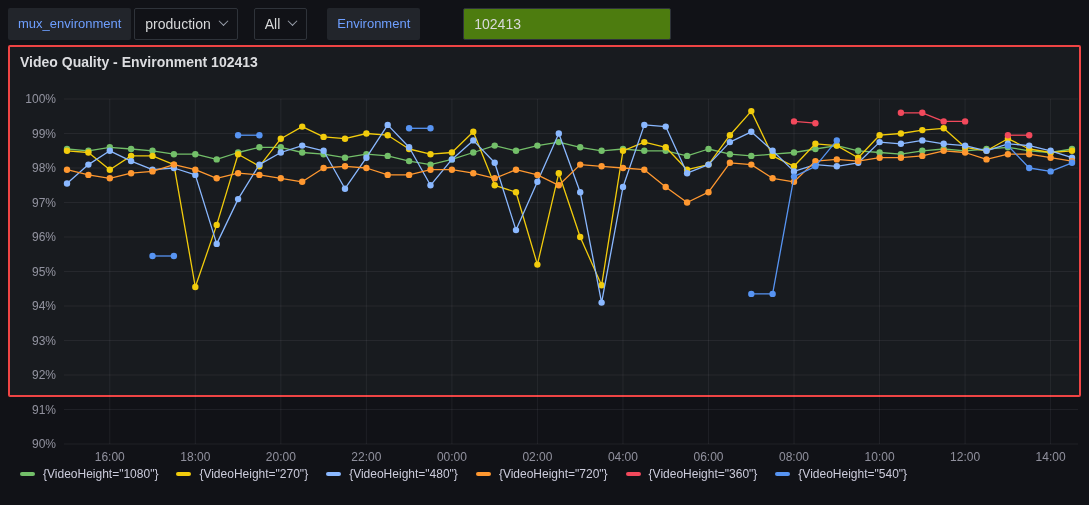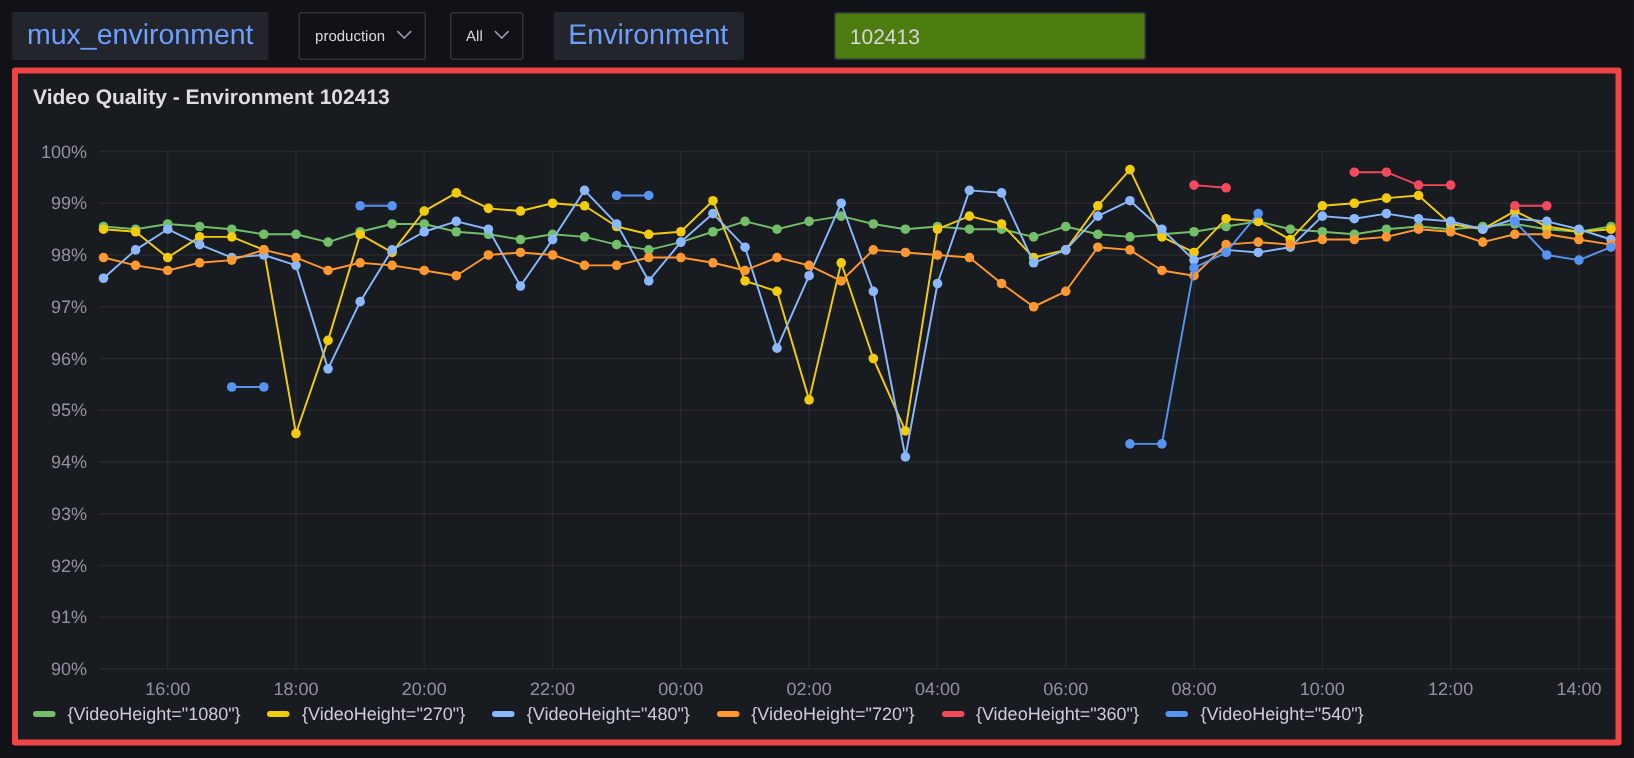--- a/index.html
+++ b/index.html
@@ -3,35 +3,35 @@
 <meta charset="utf-8">
 <style>
   * { margin:0; padding:0; box-sizing:border-box; }
   html,body { width:1089px; height:505px; background:#111217; overflow:hidden;
               font-family:"Liberation Sans","DejaVu Sans",sans-serif; }
 
   
   .toolbar { display:flex; align-items:center; padding:8px 0 5px 8px; height:45px; }
   .var-group { display:flex; align-items:center; margin-right:16px; }
   .var-label { height:32px; line-height:32px; padding:0 10px; background:#22252b;
-               color:#6e9fff; font-size:19px; font-weight:500; border-radius:2px;
-               margin-right:20px; white-space:nowrap; }
+               color:#6e9fff; font-size:13px; font-weight:500; border-radius:2px;
+               margin-right:3px; white-space:nowrap; }
   .var-control { height:32px; display:flex; align-items:center; background:#111217;
                  border:1px solid #2f333a; border-radius:2px; padding:0 10px;
-                 color:#d8d9da; font-size:10px; cursor:pointer; }
+                 color:#d8d9da; font-size:14px; cursor:pointer; }
   .chevron { display:inline-block; width:7px; height:7px; border-right:1.6px solid #9aa0ac;
              border-bottom:1.6px solid #9aa0ac; transform:rotate(45deg) translate(-1px,-1px);
              margin-left:9px; margin-top:-3px; }
   .var-input { width:208px; height:32px; background:#4d7c0f; border:1px solid #2f333a;
                border-radius:2px; color:#d8d9da; font-size:14px; padding:0 10px;
                font-family:"Liberation Sans","DejaVu Sans",sans-serif; outline:none; }
 
   
-  .panel { position:absolute; left:8px; top:45px; width:1073px; height:452px;
-           background:#181b1f; border:4px solid #ef4444; border-radius:2px; }
+  .panel { position:absolute; left:8px; top:45px; width:1073px; height:352px;
+           background:#181b1f; border:2px solid #ef4444; border-radius:2px; }
   .panel-header { height:30px; display:flex; align-items:center; padding-left:10px; }
   .panel-title { color:#dcdde0; font-size:14px; font-weight:700; cursor:pointer; }
   #chart-svg { display:block; }
 
   
   .legend { display:flex; flex-wrap:wrap; align-items:center; padding-left:10px; margin-top:0px; }
   .legend-item { display:flex; align-items:center; margin-right:18px; cursor:pointer; }
   .legend-swatch { width:15px; height:4px; border-radius:2px; margin-right:8px; }
   .legend-label { color:#ccccdc; font-size:12px; }
 </style>

